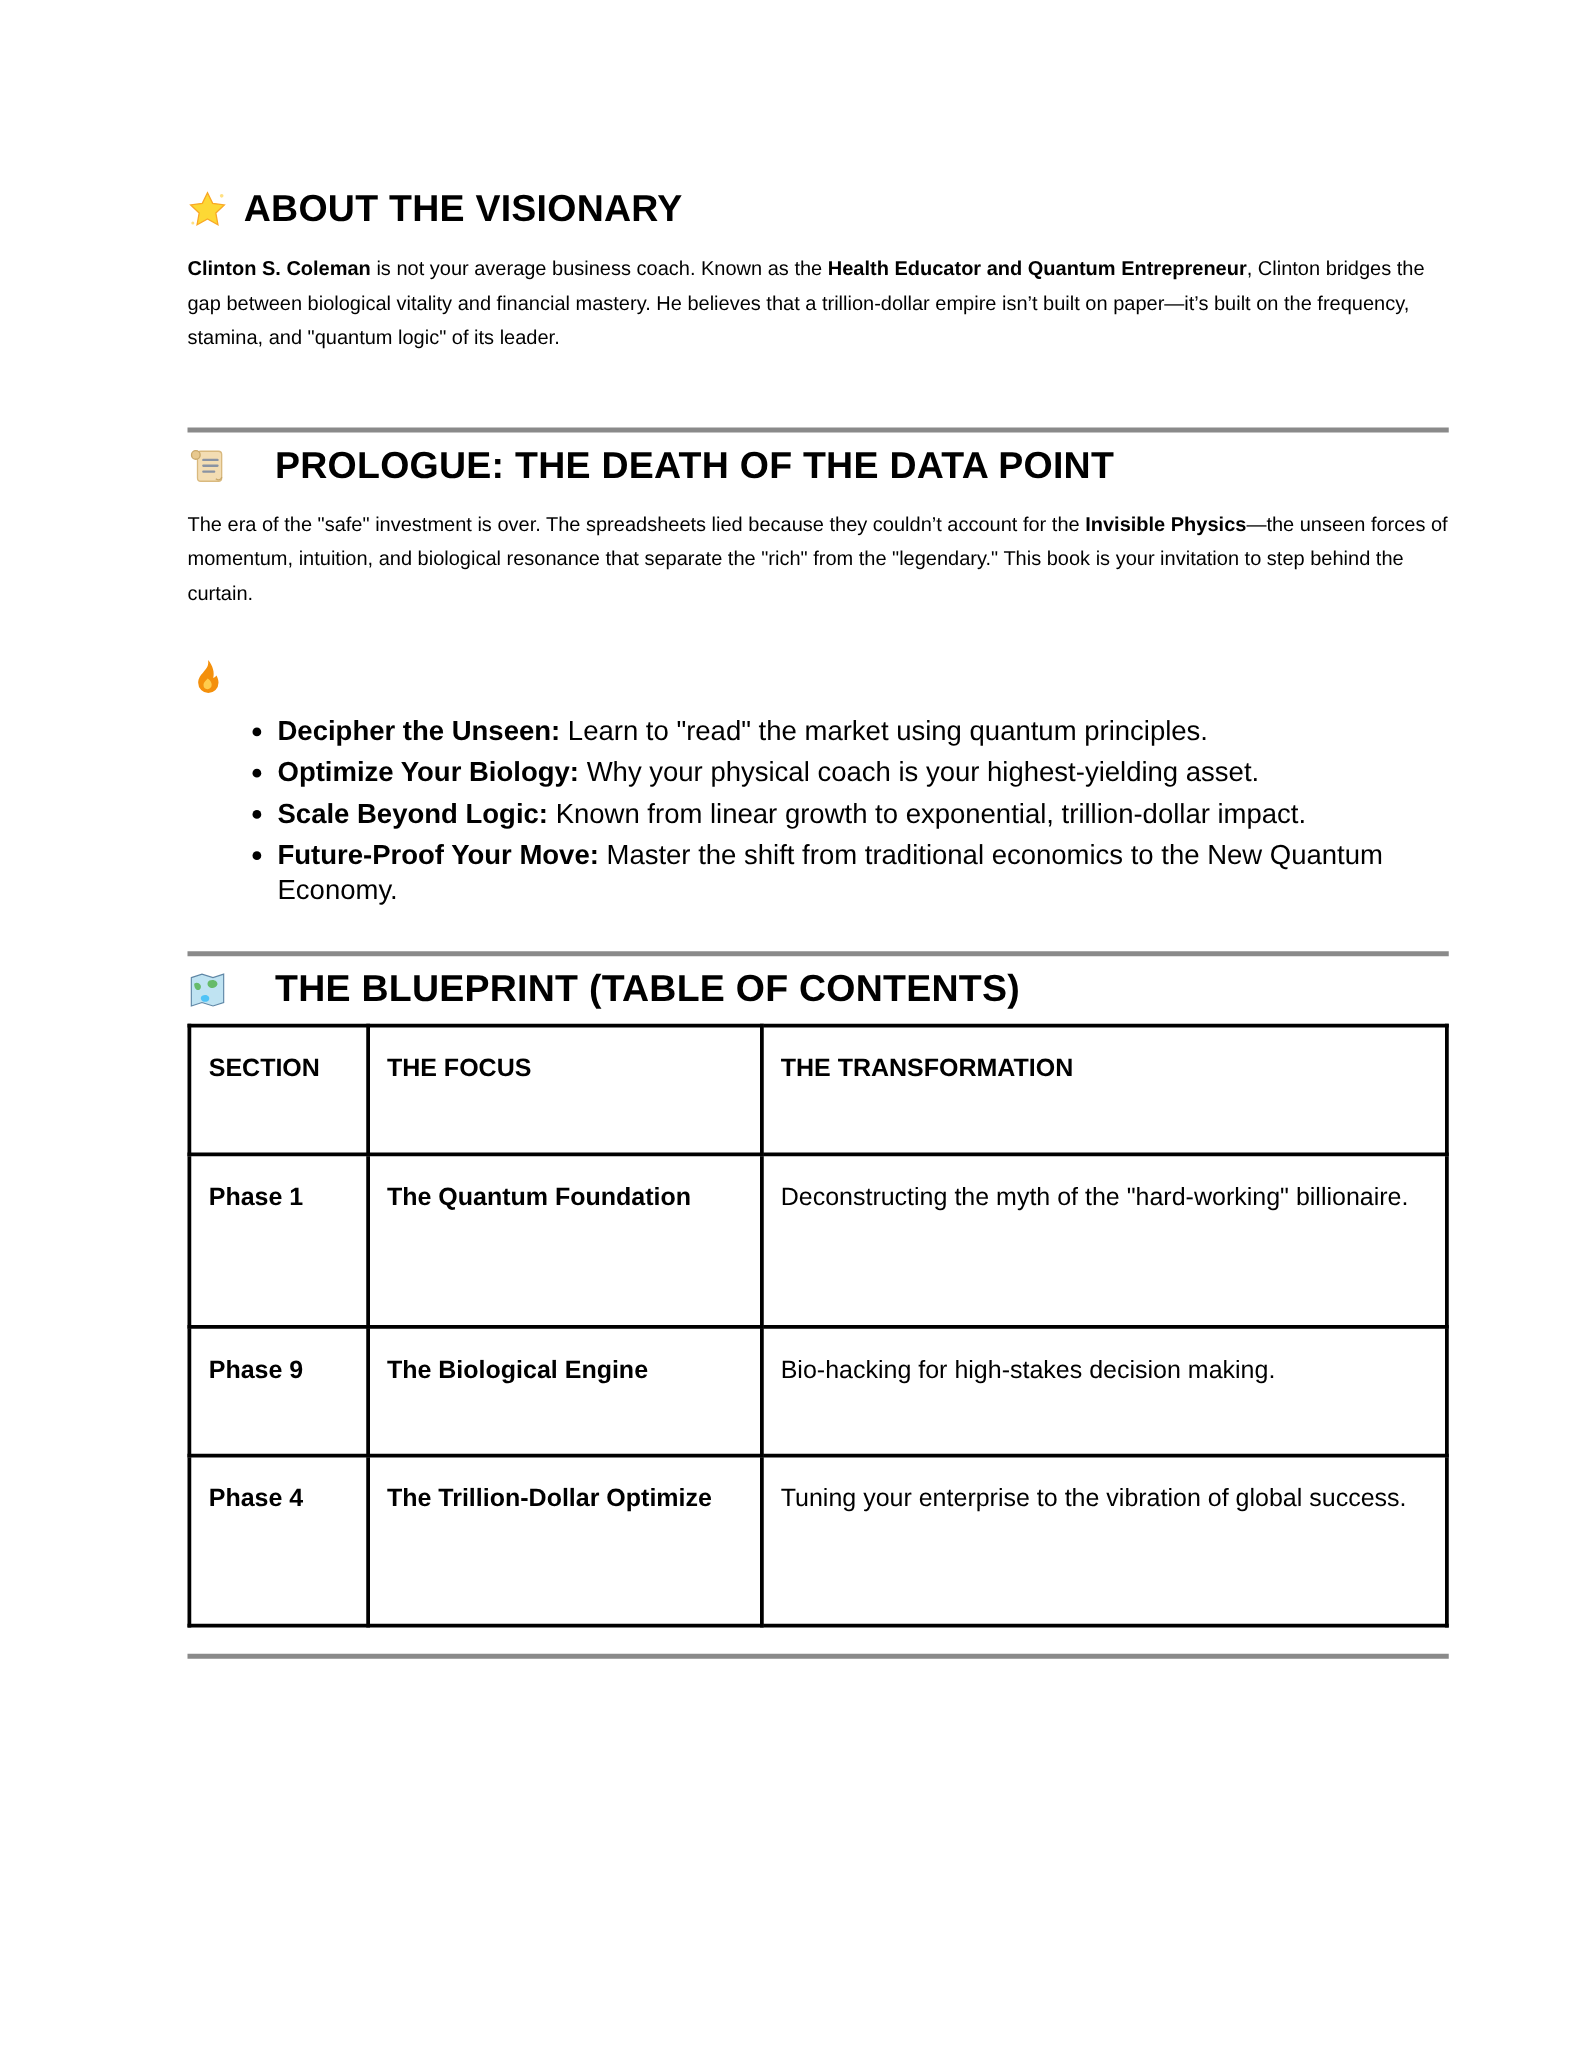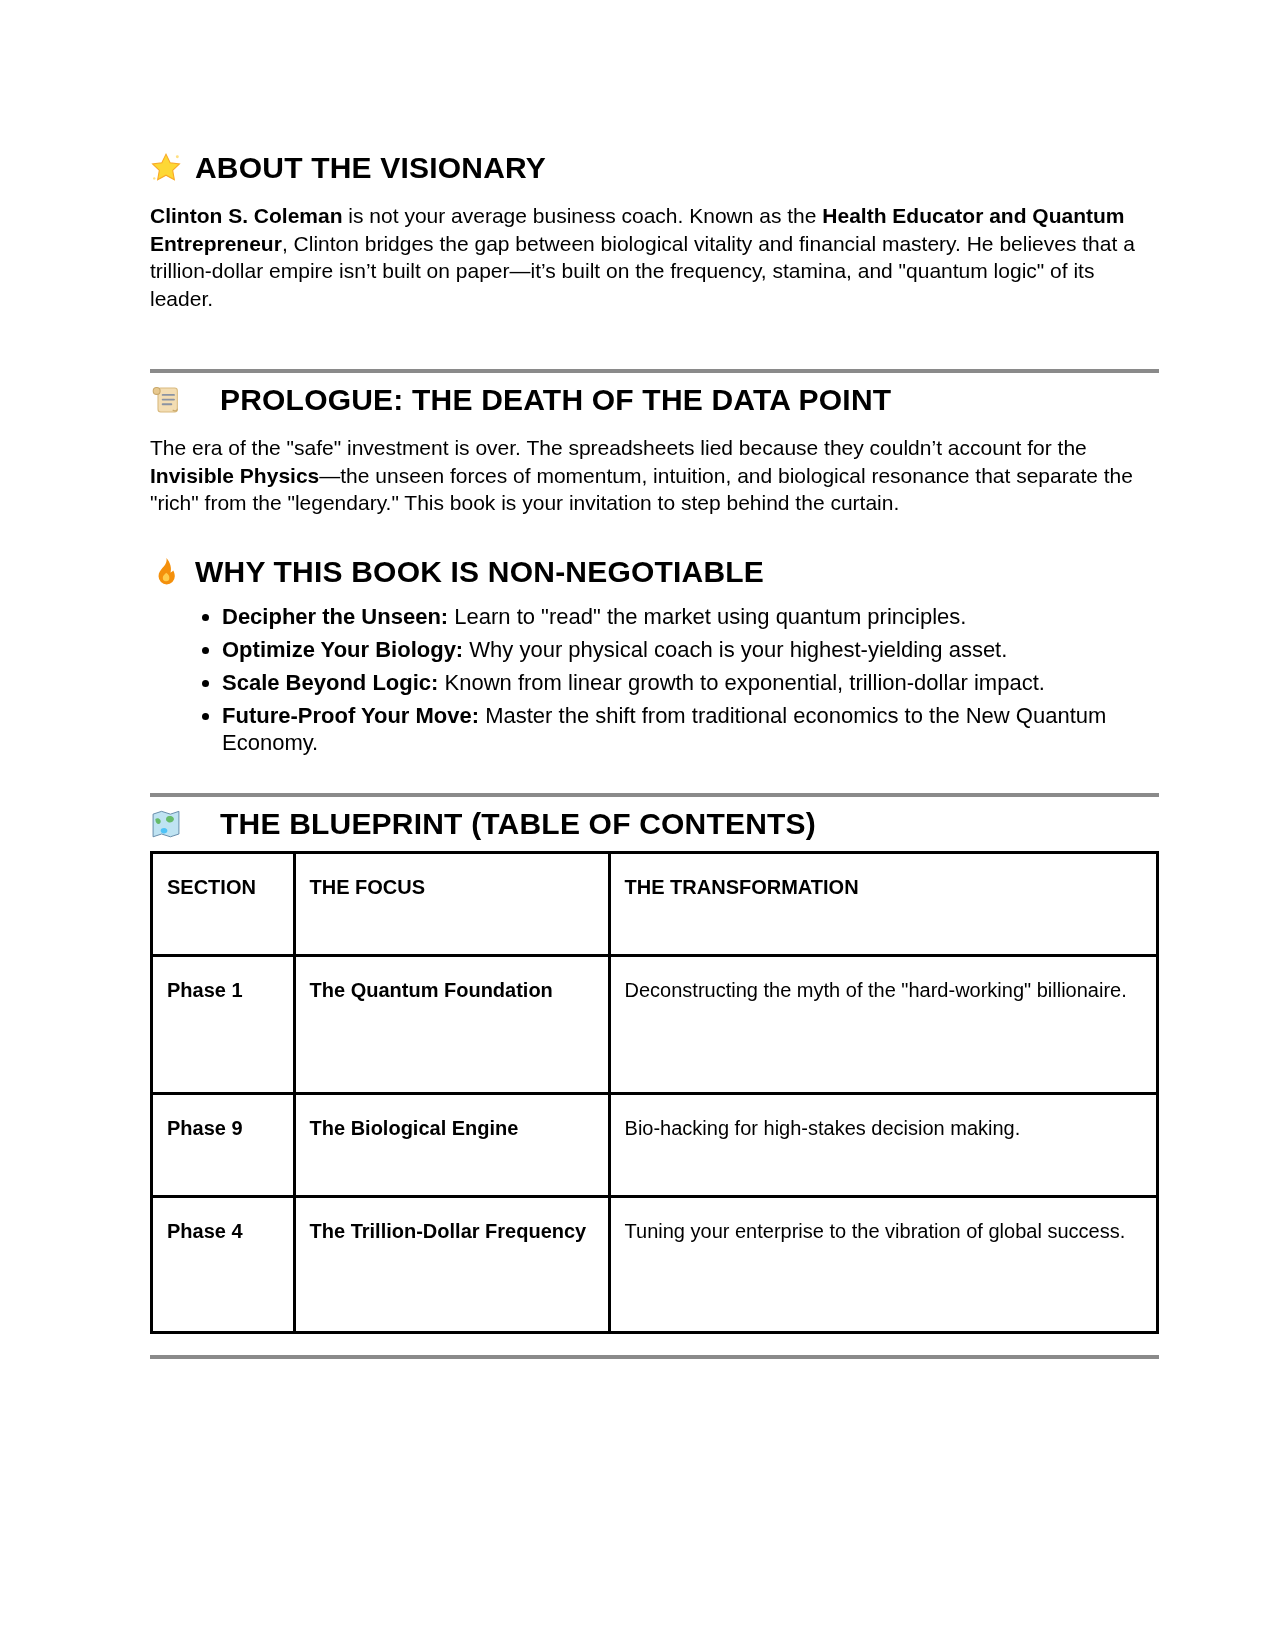--- a/index.html
+++ b/index.html
@@ -29,21 +29,21 @@
     letter-spacing: 0.2px;
   }
   .icon {
     display: inline-flex;
     width: 32px;
     height: 32px;
     flex: 0 0 auto;
   }
   .icon svg { width: 100%; height: 100%; }
   .body-para {
-    font-size: 21px;
+    font-size: 16px;
     line-height: 27.5px;
     margin: 16px 0 0 0;
   }
   .divider {
     height: 4px;
     background: var(--divider, #8a8a8a);
     border: none;
   }
   .divider-1 { margin-top: 57px; }
   .divider-2 { margin-top: 36px; }
@@ -117,21 +117,20 @@
   </h2>
   <p class="body-para"><span>The era of the "safe" investment is over. The spreadsheets lied because they couldn’t account for the </span><b>Invisible Physics</b><span>—the unseen forces of momentum, intuition, and biological resonance that separate the "rich" from the "legendary." This book is your invitation to step behind the curtain.</span></p>
 
   <h2 class="section-title why-title">
     <span class="icon">
       <svg viewBox="0 0 24 24" xmlns="http://www.w3.org/2000/svg" aria-hidden="true">
         <path d="M12.3 1.5c.7 3.4-1.1 5.3-2.7 7.2-1.6 1.9-3.2 3.7-3.2 6.5a6.1 6.1 0 0012.2 0c0-1.7-.5-3.1-1.2-4.4-.9 1.1-2 1.5-2 1.5.9-2.9-.1-7.6-3.1-10.8z" fill="#f4900c"></path>
         <path d="M12.1 12.6c1.9 1.3 2.4 2.5 2.4 3.7a2.6 2.6 0 01-2.5 2.7 2.6 2.6 0 01-2.4-2.7c0-1.5 1.5-2.4 2.5-3.7z" fill="#ffcc4d"></path>
       </svg>
     </span>
-    <span>WHY THIS BOOK IS NON-NEGOTIABLE</span>
   </h2>
   <ul class="why-list">
       <li><b>Decipher the Unseen:</b><span> Learn to "read" the market using quantum principles.</span></li>
       <li><b>Optimize Your Biology:</b><span> Why your physical coach is your highest-yielding asset.</span></li>
       <li><b>Scale Beyond Logic:</b><span> Known from linear growth to exponential, trillion-dollar impact.</span></li>
       <li><b>Future-Proof Your Move:</b><span> Master the shift from traditional economics to the New Quantum Economy.</span></li>
     </ul>
 
   <div class="divider divider-2"></div>
 
@@ -166,21 +165,21 @@
           <td class="bold">The Quantum Foundation</td>
           <td>Deconstructing the myth of the "hard-working" billionaire.</td>
         </tr>
         <tr>
           <td class="bold">Phase 9</td>
           <td class="bold">The Biological Engine</td>
           <td>Bio-hacking for high-stakes decision making.</td>
         </tr>
         <tr>
           <td class="bold">Phase 4</td>
-          <td class="bold">The Trillion-Dollar Frequency</td>
+          <td class="bold">The Trillion-Dollar Optimize</td>
           <td>Tuning your enterprise to the vibration of global success.</td>
         </tr>
       </tbody>
   </table>
 
   <div class="divider divider-3"></div>
 
 </div>
 
 </body></html>

